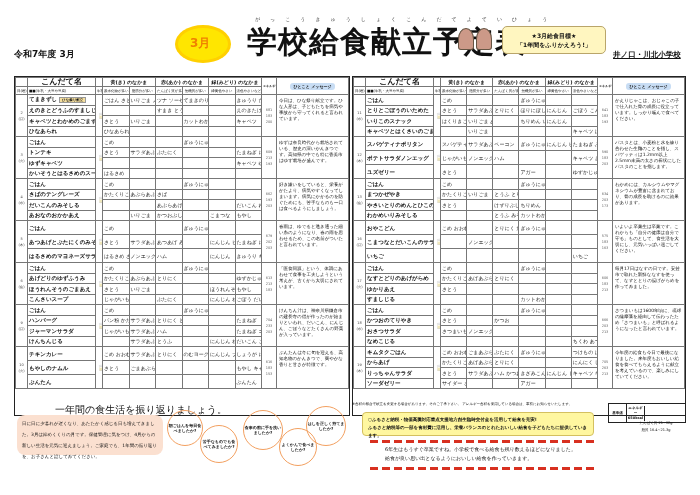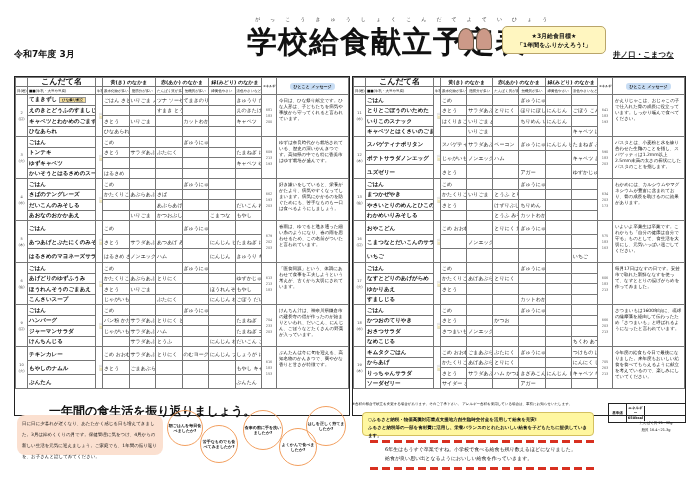--- a/index.html
+++ b/index.html
@@ -18,47 +18,50 @@
 .tbl table{border-collapse:collapse;width:100%;table-layout:fixed}
 .tbl td,.tbl th{border:0.5px solid #777;padding:0 1px;vertical-align:middle;overflow:hidden;white-space:nowrap;line-height:6px}
 .tbl th{font-weight:bold;font-size:5px;height:9px}
 .tbl th.nm{font-size:8px}
 .tbl .sub th{height:8px;font-weight:normal;font-size:3.5px}
 .dish{font-weight:bold;font-size:5.5px}
 .day{font-size:3.5px;text-align:center;color:#444}
 .msg{white-space:normal!important;font-size:4.5px;line-height:8px;vertical-align:top!important;padding:3px 2px!important}
 .nut{font-size:3.5px;text-align:center;color:#666;white-space:normal!important}
 .daysep td{border-top:1.2px solid #222}
-.bt{position:absolute;left:49px;top:403px;font-size:12px;font-weight:bold}
+.bt{position:absolute;left:55px;top:403px;font-size:10px;font-weight:normal}
 .pinkbox{position:absolute;left:17px;top:415px;width:146px;height:40px;background:#fbe0d0;border-radius:8px;font-size:4.5px;line-height:11px;padding:3px 5px}
 .circle{position:absolute;border:1.5px solid #f3a060;border-radius:50%;font-size:4px;text-align:center;display:flex;align-items:center;justify-content:center;font-weight:bold}
 .note{position:absolute;left:352px;top:402px;font-size:3.5px}
 .yellow{position:absolute;left:362px;top:412px;width:232px;height:24px;background:#fff7a0;border:1px solid #d4c060;border-radius:4px;font-size:4.5px;padding:3px 5px;line-height:8px}
 .dots{position:absolute;left:370px;height:3px;width:228px;background:repeating-linear-gradient(90deg,#d83020 0 8px,transparent 8px 12px)}
 .sixth{position:absolute;left:385px;top:445px;font-size:5px;line-height:9px}
 .std{position:absolute;left:608px;top:403px;width:78px;height:20px;border:1px solid #222;display:flex;font-size:3.5px}
 .std div:first-child{width:18px;border-right:1px solid #222;display:flex;align-items:center;justify-content:center;font-weight:bold}
 .std div:last-child{flex:1;text-align:center;line-height:5px;padding-top:2px}
 </style>
 </head>
 <body>
 
 <div class="header">
   <div class="fy">令和7年度 3月</div>
+  <div class="sun">
+      <span>3月</span>
+    </div>
   <div class="ruby">がっこうきゅうしょくこんだてよていひょう</div>
   <div class="title">学校給食献立予定表</div>
   <div class="kids">
       <div></div>
       <div></div>
     </div>
   <div class="goal">
     <div style="font-weight:bold">★3月給食目標★</div>
     <div style="font-weight:bold">「1年間をふりかえろう!」</div>
   </div>
-  <div class="school">井ノ口・こまつな</div>
+  <div class="school">井ノ口・川北小学校</div>
 </div>
 
 <div class="tbl" id="tblL" style="left:14px;width:336px;height:340px">
     <table>
       <colgroup>
         <col style="width:12px">
         <col style="width:68px">
         <col style="width:7px">
         <col>
         <col>

